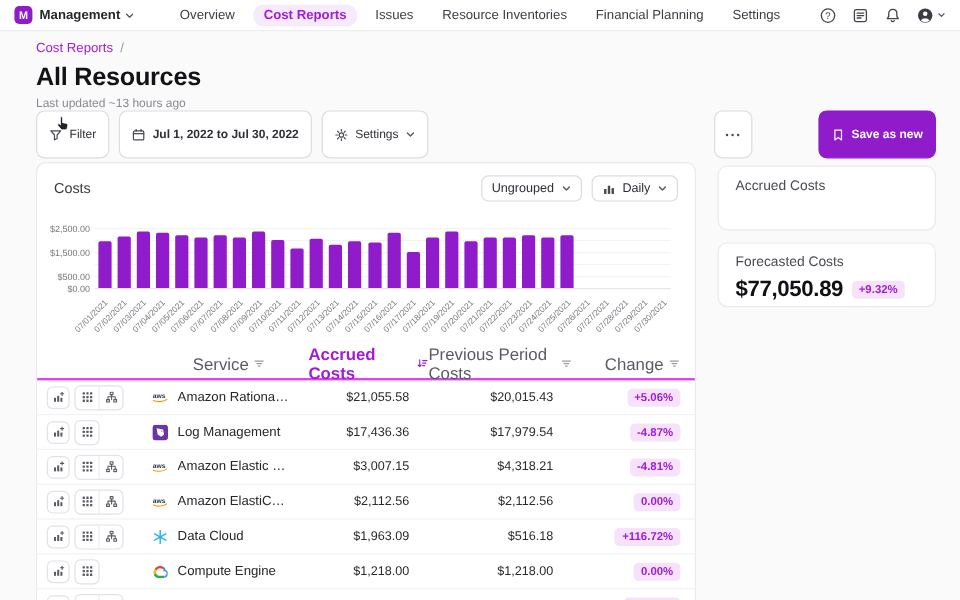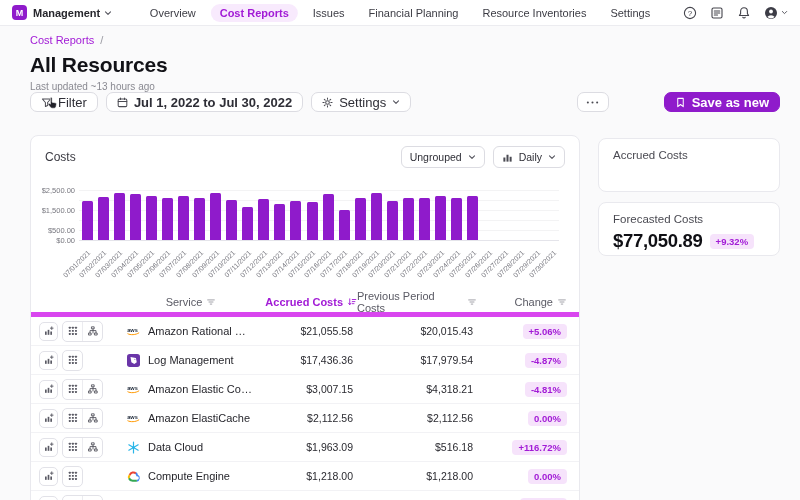--- a/index.html
+++ b/index.html
@@ -24,22 +24,22 @@
   .acct{display:flex;align-items:center;gap:3px;}
   .acct .car{width:7px;height:7px;color:#55555e;}
   
   .pagehead{position:absolute;top:34px;left:30px;}
   .crumb{font-size:11px;color:var(--accent-text,#A21BD6);display:flex;gap:6px;align-items:center;}
   .crumb .sep{color:#9a9aa2;}
   .title{font-size:21px;font-weight:bold;color:#121217;margin-top:7px;letter-spacing:-0.2px;}
   .subtitle{font-size:10px;color:#8a8a92;margin-top:4px;}
   
   .toolbar{position:absolute;top:92px;left:30px;right:20px;display:flex;align-items:center;gap:8px;}
-  .btn{height:20px;box-sizing:border-box;display:flex;align-items:center;gap:6px;background:#fff;
-    border:1px solid #dcdce2;border-radius:7px;padding:0 10px;font-size:13px;color:#2e2e36;cursor:pointer;}
+  .btn{height:40px;box-sizing:border-box;display:flex;align-items:center;gap:6px;background:#fff;
+    border:1px solid #dcdce2;border-radius:7px;padding:0 10px;font-size:10px;color:#2e2e36;cursor:pointer;}
   .btn .ic{width:11px;height:11px;color:#4a4a52;}
   .btn .car{width:8px;height:8px;color:#55555e;}
   .btn.semib{font-weight:600;}
   .spacer{flex:1;}
   .btn.more{width:32px;justify-content:center;padding:0;color:#55555e;}
   .btn.more .ic{width:13px;height:5px;}
   .btn.primary{background:var(--accent,#8F1BCB);border-color:var(--accent,#8F1BCB);color:#fff;font-weight:600;margin-left:47px;}
   .btn.primary .ic{color:#fff;}
   .cursor{position:absolute;top:96px;left:46px;z-index:60;pointer-events:none;}
   
@@ -52,21 +52,21 @@
   
   .chart{position:absolute;left:14px;right:14px;top:40px;height:112px;}
   .gridline{position:absolute;height:1px;background:rgba(20,20,40,0.05);}
   .baseline{position:absolute;height:1px;background:#e4e4ea;}
   .ytick{position:absolute;width:36px;text-align:right;font-size:7.5px;color:#77777f;}
   .bar{position:absolute;background:var(--accent,#8F1BCB);border-radius:1.5px 1.5px 0 0;}
   .xtick{position:absolute;width:64px;text-align:right;font-size:7px;color:#77777f;
     transform-origin:100% 50%;transform:rotate(-45deg);white-space:nowrap;}
   
   .thead{position:absolute;top:155px;left:0;right:0;height:26px;display:flex;align-items:center;
-    border-bottom:5px solid #d946ef;font-size:11px;color:#5a5a64;padding:0 12px 0 8px;box-sizing:border-box;}
+    border-bottom:2px solid #d946ef;font-size:14px;color:#5a5a64;padding:0 12px 0 8px;box-sizing:border-box;}
   .thead .hic{width:10px;height:10px;margin-left:4px;color:#9a9aa2;flex:none;}
   .h-actions{width:86px;flex:none;}
   .h-service{flex:1;display:flex;align-items:center;justify-content:center;}
   .h-accrued{width:100px;flex:none;display:flex;align-items:center;justify-content:flex-end;
     color:var(--accent-text,#A21BD6);font-weight:600;}
   .h-accrued .hic{color:var(--accent-text,#A21BD6);}
   .h-prev{width:120px;flex:none;display:flex;align-items:center;justify-content:flex-end;}
   .h-change{width:90px;flex:none;display:flex;align-items:center;justify-content:flex-end;}
   .rows{position:absolute;top:181px;left:0;right:0;}
   .trow{height:29px;display:flex;align-items:center;padding:0 12px 0 8px;box-sizing:border-box;
@@ -76,21 +76,21 @@
     display:flex;align-items:center;justify-content:center;color:#5a5a64;cursor:pointer;}
   .abtn .ic{width:10px;height:10px;}
   .seg{display:flex;border:1px solid #e2e2e8;border-radius:5px;background:#fff;overflow:hidden;}
   .seg .cell{width:19px;height:19px;display:flex;align-items:center;justify-content:center;color:#5a5a64;cursor:pointer;}
   .seg .cell + .cell{border-left:1px solid #ececf0;}
   .seg .cell .ic{width:10px;height:10px;}
   .plogo{width:16px;margin-right:7px;flex:none;display:flex;align-items:center;justify-content:center;}
   .sname{flex:1;font-size:11px;color:#26262c;white-space:nowrap;overflow:hidden;text-overflow:ellipsis;}
   .num{width:100px;flex:none;text-align:right;font-size:10.5px;color:#2a2a30;}
   .num.prev{width:120px;}
-  .chgcell{width:94px;flex:none;display:flex;justify-content:flex-end;}
+  .chgcell{width:106px;flex:none;display:flex;justify-content:flex-end;}
   .badge{background:var(--badge-bg,#F6E3FB);color:var(--accent-text,#A21BD6);
     font-size:9.5px;font-weight:bold;padding:2px 6px;border-radius:4px;white-space:nowrap;}
   
   .sumcard{left:598px;width:182px;padding:10px 14px;}
   .sumcard.c1{top:138px;height:54px;}
   .sumcard.c2{top:202px;height:54px;}
   .sum-title{font-size:11.5px;color:#4a4a52;}
   .sum-row{display:flex;align-items:center;gap:7px;margin-top:5px;}
   .sum-value{font-size:18.5px;font-weight:bold;color:#0f0f14;letter-spacing:-0.3px;}
 </style>
@@ -104,22 +104,22 @@
     <span class="car">
         <svg viewBox="0 0 8 8" width="100%" height="100%">
           <path d="M1.5 2.8L4 5.3l2.5-2.5" stroke="currentColor" fill="none" stroke-width="1.1" stroke-linecap="round" stroke-linejoin="round"></path>
         </svg>
       </span>
   </div>
   <div class="nav" id="nav">
       <span class="nav-item">Overview</span>
       <span class="nav-item active">Cost Reports</span>
       <span class="nav-item">Issues</span>
+      <span class="nav-item">Resource Inventories</span>
       <span class="nav-item">Financial Planning</span>
-      <span class="nav-item">Resource Inventories</span>
       <span class="nav-item">Settings</span>
     </div>
   <div class="top-icons" id="top-icons">
       <span class="ic">
         <svg viewBox="0 0 14 14" width="100%" height="100%">
           <circle cx="7" cy="7" r="5.6" stroke="currentColor" fill="none" stroke-width="1.1" stroke-linecap="round" stroke-linejoin="round"></circle>
           <text x="7" y="9.7" font-size="8" text-anchor="middle" fill="currentColor" font-family="Liberation Sans,sans-serif">?</text>
         </svg>
       </span>
       <span class="ic">

